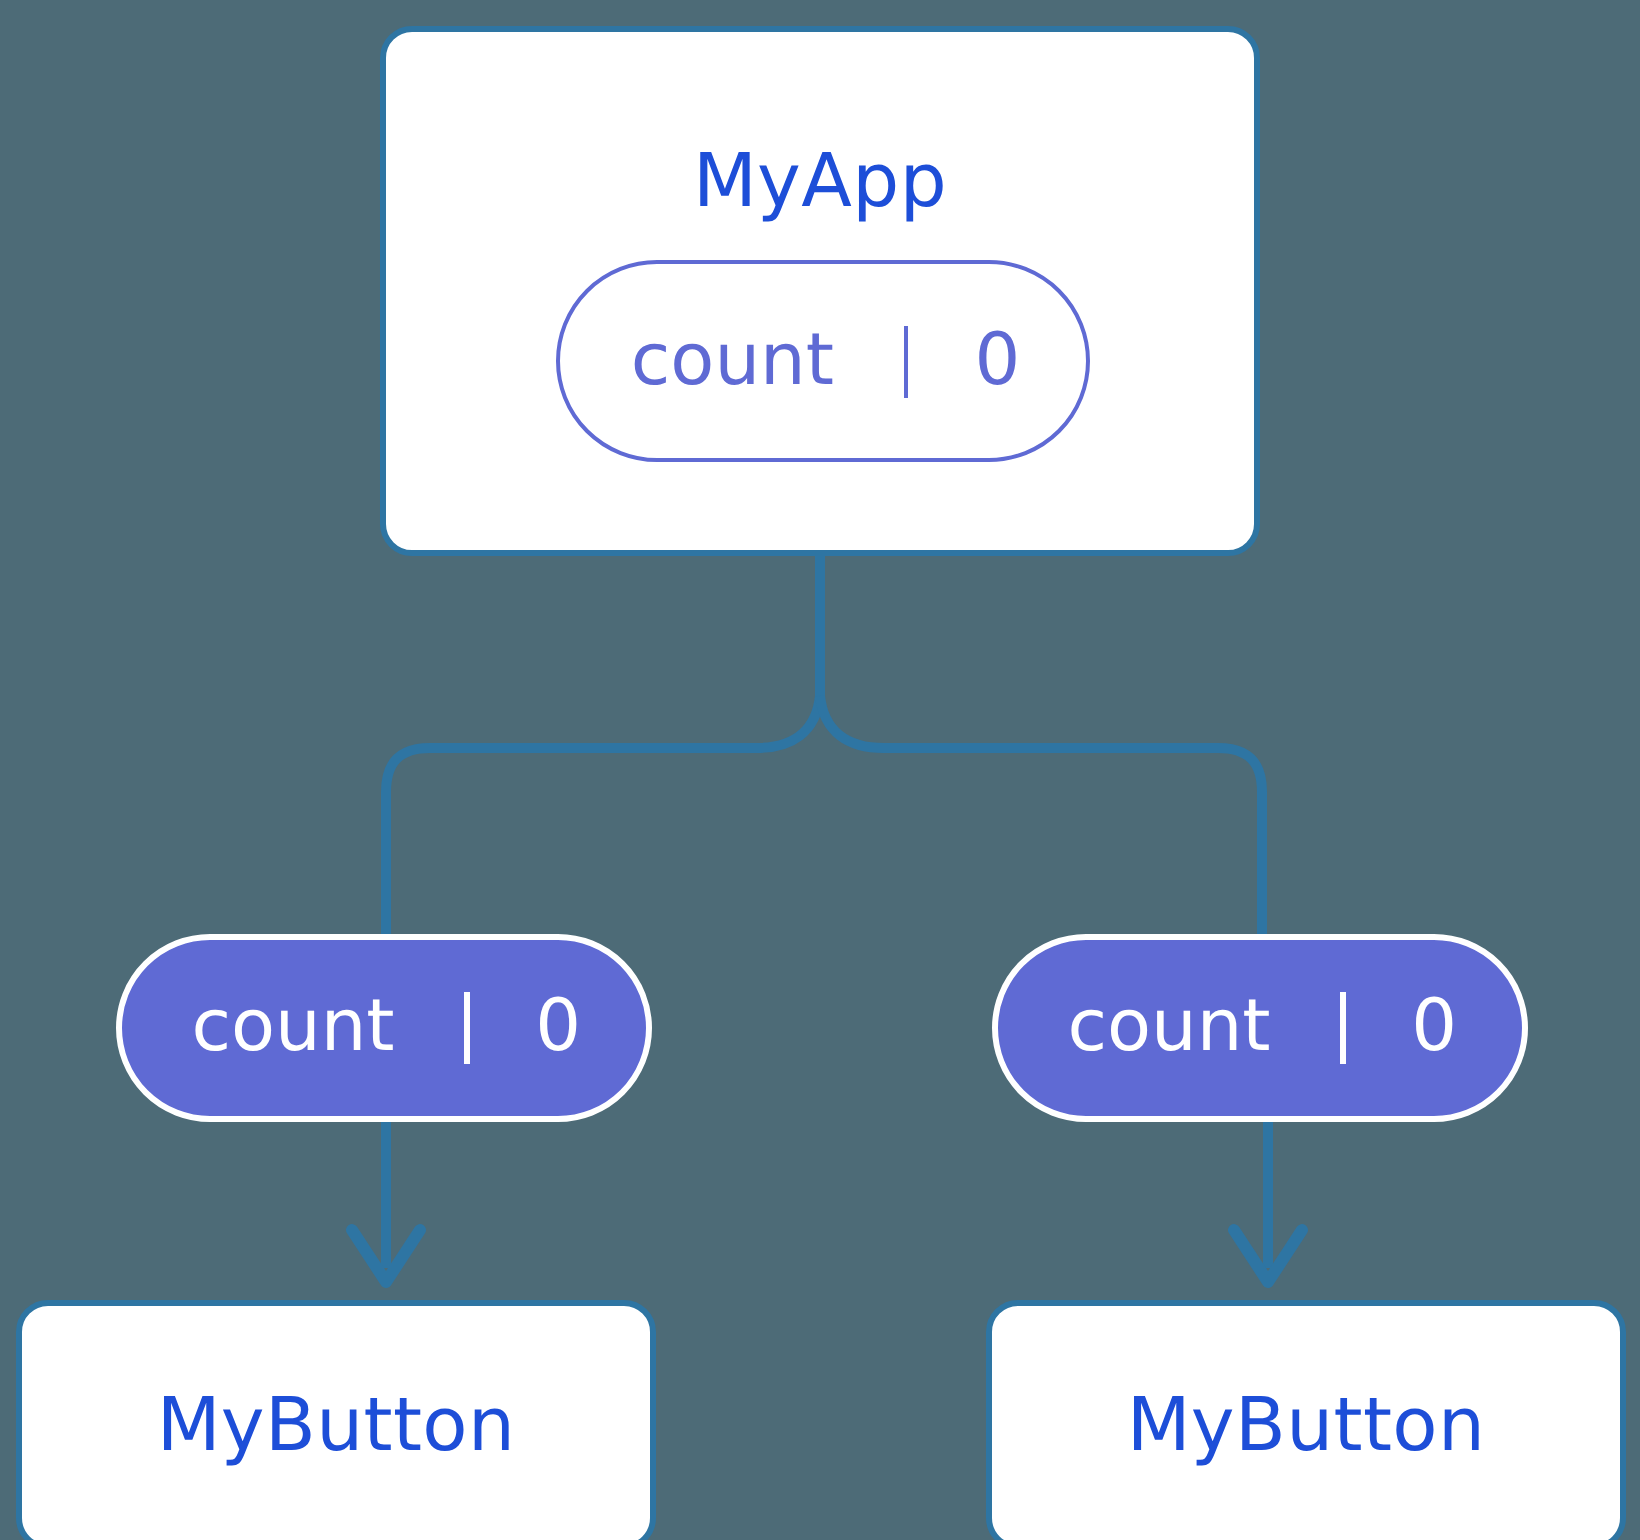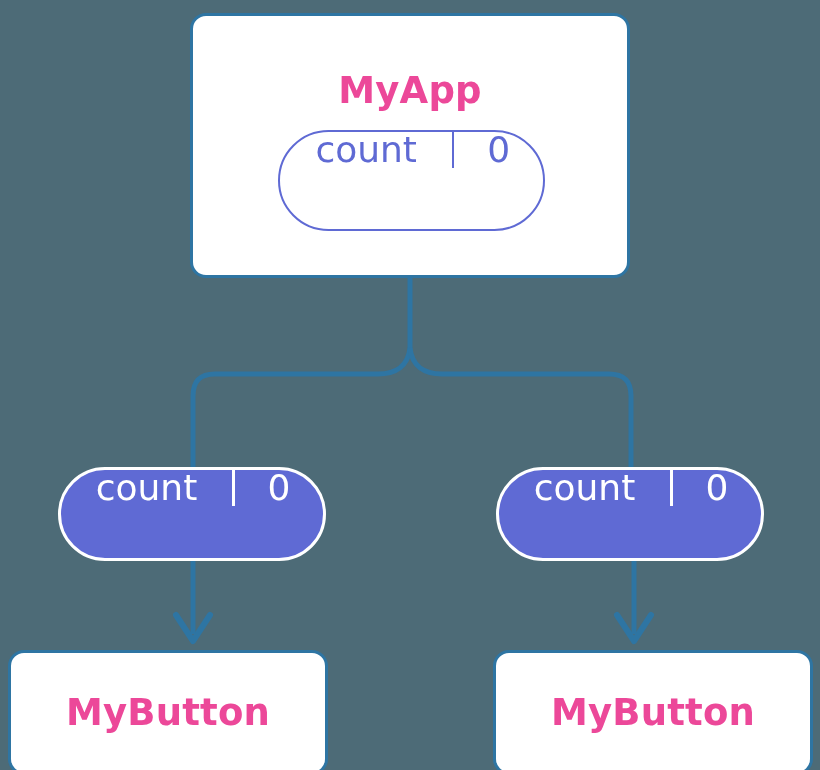--- a/index.html
+++ b/index.html
@@ -43,37 +43,37 @@
     background: #ffffff;
     border: 3px solid #2e75a3;
     border-radius: 16px;
   }
   .comp-box.app {
     flex-direction: column;
     justify-content: flex-start;
   }
 
   .comp-title {
-    color: #ec4899;
+    color: #1d4ed8;
     font-size: 37px;
-    font-weight: 700;
+    font-weight: 400;
     letter-spacing: 0.2px;
     line-height: 1;
     white-space: nowrap;
   }
   .comp-box.app .comp-title {
     margin-top: 56px;
   }
 
   
   .pill {
     position: absolute;
     box-sizing: border-box;
     display: flex;
-    align-items: flex-start;
+    align-items: center;
     border-radius: 999px;
     overflow: hidden;
   }
   .pill .pill-key,
   .pill .pill-val {
     display: flex;
     align-items: center;
     justify-content: center;
     box-sizing: border-box;
     white-space: nowrap;

